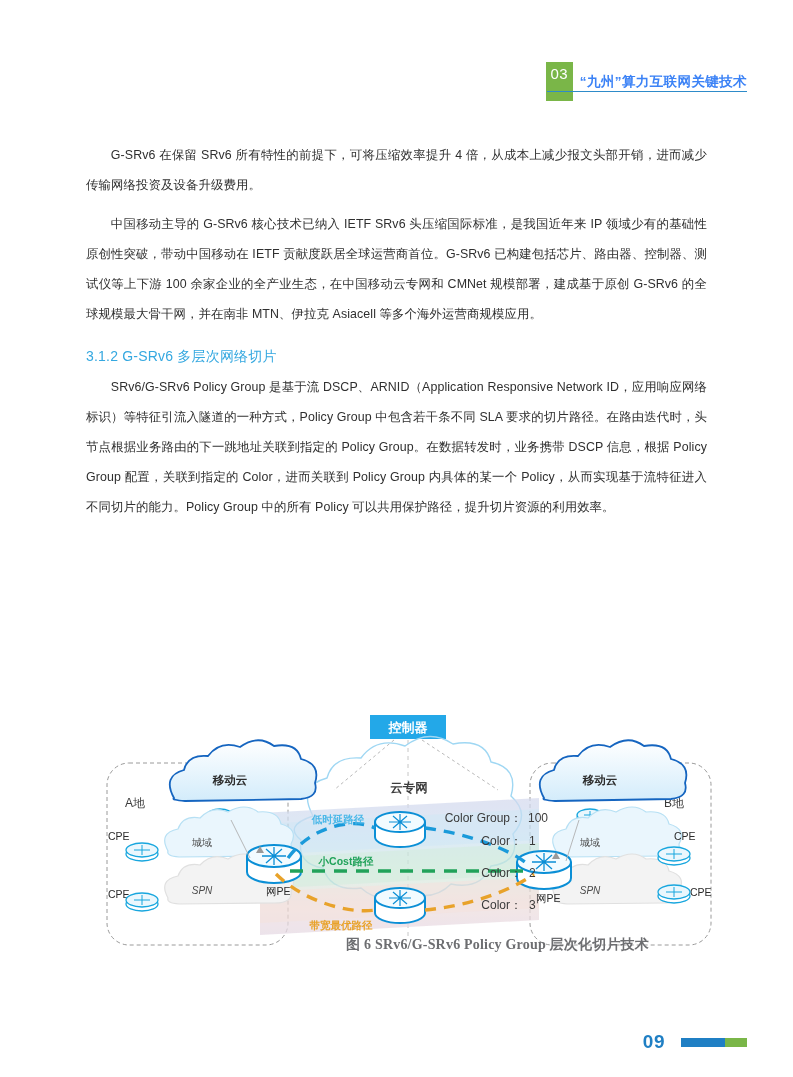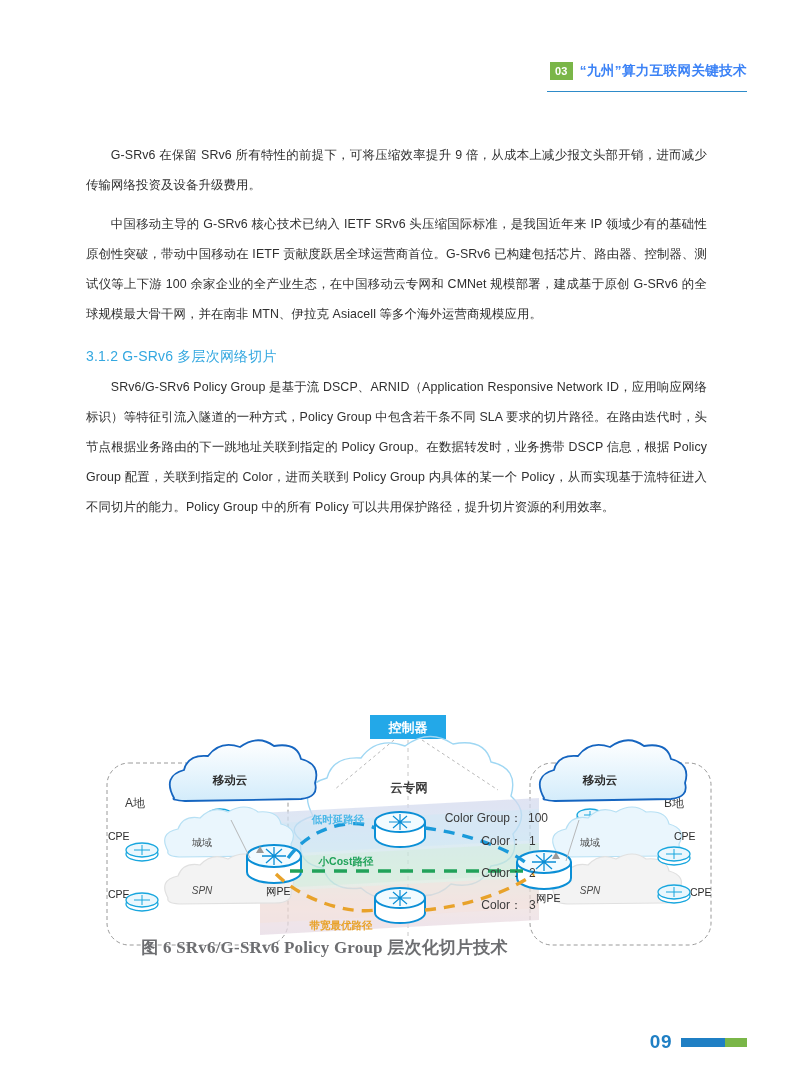--- a/index.html
+++ b/index.html
@@ -18,24 +18,24 @@
     position: absolute;
     top: 62px;
     right: 46px;
     display: flex;
     align-items: center;
     gap: 7px;
   }
   .chapter-badge {
     background: #7ab648;
     color: #ffffff;
-    font-size: 11px;
-    font-weight: bold;
+    font-size: 15px;
+    font-weight: normal;
     line-height: 1;
-    padding: 4px 5px 3px 5px;
+    padding: 4px 5px 20px 5px;
     letter-spacing: .3px;
   }
   .header-title {
     color: #3b82f6;
     font-size: 13.5px;
     font-weight: bold;
     letter-spacing: .4px;
     white-space: nowrap;
   }
   .header-rule {
@@ -80,36 +80,36 @@
     left: 98px;
     width: 621px;
     height: 252px;
   }
   .fig-svg { display: block; }
   .fig-caption {
     position: absolute;
     top: 936px;
     left: 0;
     width: 649px;
-    text-align: center;
+    text-align: right;
     font-family: "Liberation Serif", "DejaVu Serif", serif;
-    font-size: 17px;
+    font-size: 14px;
     font-weight: bold;
     color: #6d6e71;
     letter-spacing: .2px;
   }
 
   
   .page-footer {
     position: absolute;
     bottom: 24px;
     right: 46px;
     display: flex;
     align-items: center;
-    gap: 9px;
+    gap: 16px;
   }
   .page-number {
     color: #1f7fc4;
     font-size: 19px;
     font-weight: bold;
     letter-spacing: .5px;
   }
   .footer-bar { display: flex; height: 9px; }
   .footer-bar-blue { width: 44px; background: #1f7fc4; }
   .footer-bar-green { width: 22px; background: #7ab648; }
@@ -117,21 +117,21 @@
 </head>
 <body>
 
 <div class="page-header">
   <span class="chapter-badge">03</span>
   <span class="header-title">“九州”算力互联网关键技术</span>
 </div>
 <div class="header-rule"></div>
 
 <div class="content">
-  <p class="para">G-SRv6 在保留 SRv6 所有特性的前提下，可将压缩效率提升 9 倍，从成本上减少报文头部开销，进而减少传输网络投资及设备升级费用。</p>
+  <p class="para">G-SRv6 在保留 SRv6 所有特性的前提下，可将压缩效率提升 4 倍，从成本上减少报文头部开销，进而减少传输网络投资及设备升级费用。</p>
   <p class="para">中国移动主导的 G-SRv6 核心技术已纳入 IETF SRv6 头压缩国际标准，是我国近年来 IP 领域少有的基础性原创性突破，带动中国移动在 IETF 贡献度跃居全球运营商首位。G-SRv6 已构建包括芯片、路由器、控制器、测试仪等上下游 100 余家企业的全产业生态，在中国移动云专网和 CMNet 规模部署，建成基于原创 G-SRv6 的全球规模最大骨干网，并在南非 MTN、伊拉克 Asiacell 等多个海外运营商规模应用。</p>
 
   <h3 class="section-heading">3.1.2 G-SRv6 多层次网络切片</h3>
 
   <p class="para">SRv6/G-SRv6 Policy Group 是基于流 DSCP、ARNID（Application Responsive Network ID，应用响应网络标识）等特征引流入隧道的一种方式，Policy Group 中包含若干条不同 SLA 要求的切片路径。在路由迭代时，头节点根据业务路由的下一跳地址关联到指定的 Policy Group。在数据转发时，业务携带 DSCP 信息，根据 Policy Group 配置，关联到指定的 Color，进而关联到 Policy Group 内具体的某一个 Policy，从而实现基于流特征进入不同切片的能力。Policy Group 中的所有 Policy 可以共用保护路径，提升切片资源的利用效率。</p>
 </div>
 
 <div class="figure">
 <svg class="fig-svg" width="621" height="252" viewBox="0 0 621 252" xmlns="http://www.w3.org/2000/svg">
   <defs>

